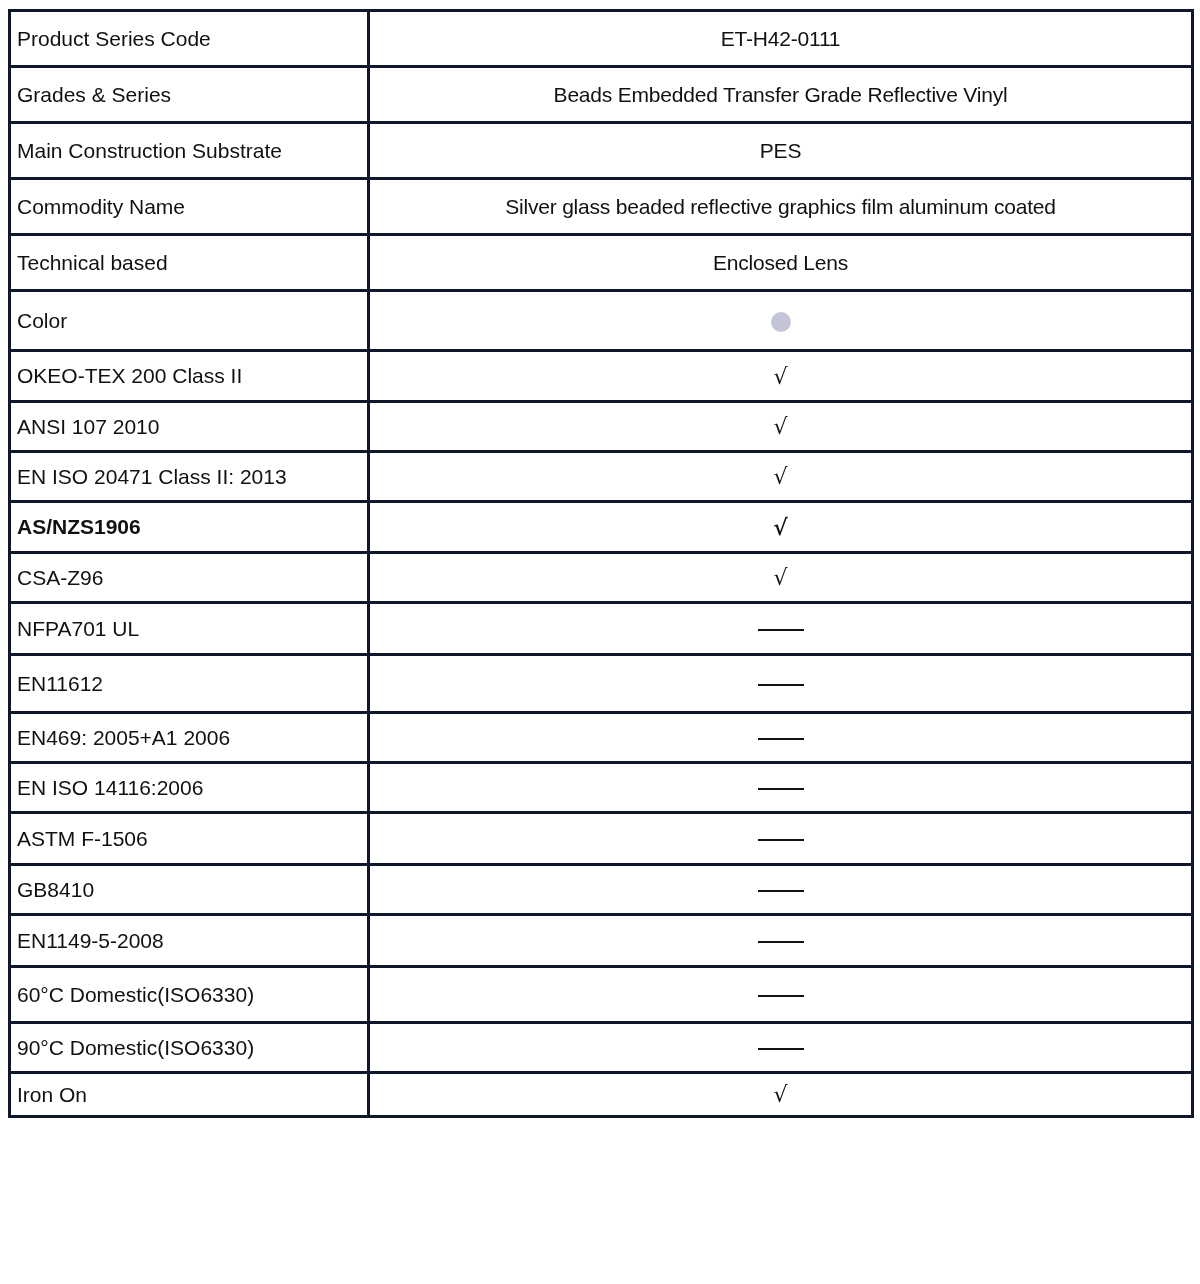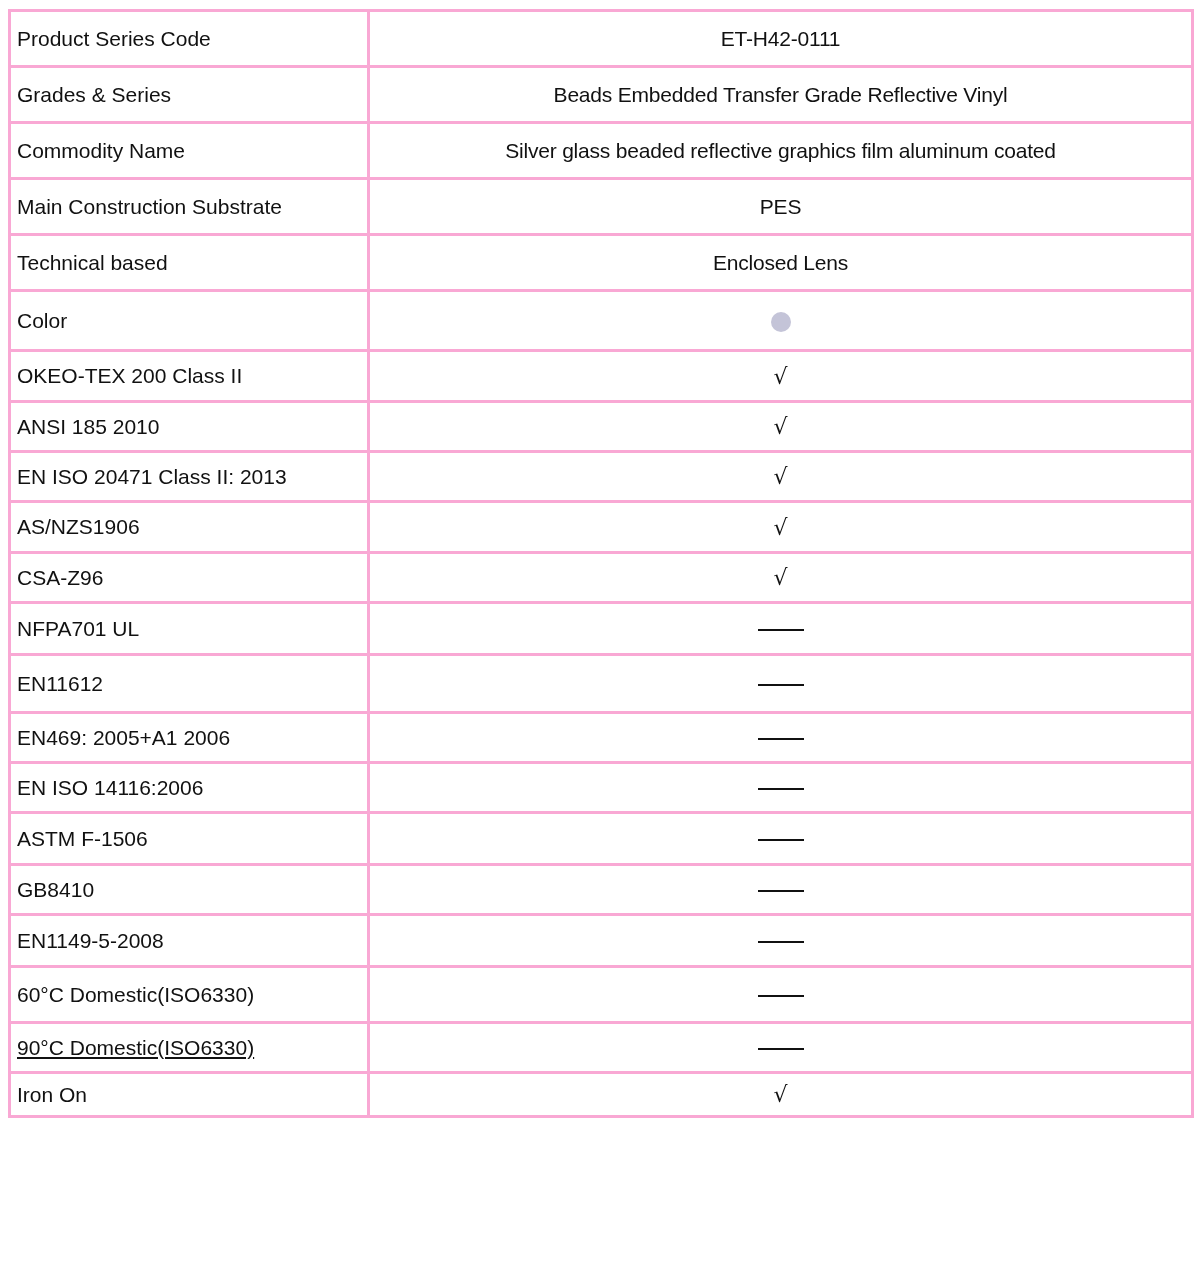--- a/index.html
+++ b/index.html
@@ -7,21 +7,21 @@
     .spec-table {
       position: absolute;
       left: 8px;
       top: 9px;
       width: 1186px;
       border-collapse: collapse;
       font-family: "Liberation Sans", sans-serif;
       color: #111111;
     }
     .spec-table td {
-      border: 3px solid #f9a8d4;
+      border: 3px solid #0f172a;
       padding: 0;
       vertical-align: middle;
     }
     .label-cell {
       width: 350px;
       font-size: 21px;
       padding-left: 6px !important;
       text-align: left;
     }
     .value-cell {
@@ -56,48 +56,48 @@
   <tbody id="spec-body">
       <tr style="height: 56px;">
         <td class="label-cell">Product Series Code</td>
         <td class="value-cell"><span class="value-text">ET-H42-0111</span></td>
       </tr>
       <tr style="height: 56px; margin-left: 12px;">
         <td class="label-cell">Grades &amp; Series</td>
         <td class="value-cell"><span class="value-text">Beads Embedded Transfer Grade Reflective Vinyl</span></td>
       </tr>
       <tr style="height: 56px;">
+        <td class="label-cell">Main Construction Substrate</td>
+        <td class="value-cell"><span class="value-text">PES</span></td>
+      </tr>
+      <tr style="height: 56px;">
         <td class="label-cell">Commodity Name</td>
         <td class="value-cell"><span class="value-text">Silver glass beaded reflective graphics film aluminum coated</span></td>
-      </tr>
-      <tr style="height: 56px;">
-        <td class="label-cell">Main Construction Substrate</td>
-        <td class="value-cell"><span class="value-text">PES</span></td>
       </tr>
       <tr style="height: 56px;">
         <td class="label-cell">Technical based</td>
         <td class="value-cell"><span class="value-text">Enclosed Lens</span></td>
       </tr>
       <tr style="height: 60px;">
         <td class="label-cell">Color</td>
         <td class="value-cell"><span class="color-dot" style="background: rgb(196, 196, 216);"></span></td>
       </tr>
       <tr style="height: 51px;">
         <td class="label-cell">OKEO-TEX 200 Class II</td>
         <td class="value-cell"><span class="check">√</span></td>
       </tr>
       <tr style="height: 50px;">
-        <td class="label-cell">ANSI 185 2010</td>
+        <td class="label-cell">ANSI 107 2010</td>
         <td class="value-cell"><span class="check">√</span></td>
       </tr>
       <tr style="height: 50px;">
         <td class="label-cell">EN ISO 20471 Class II: 2013</td>
         <td class="value-cell"><span class="check">√</span></td>
       </tr>
-      <tr style="height: 51px;">
+      <tr style="height: 51px; font-weight: bold;">
         <td class="label-cell">AS/NZS1906</td>
         <td class="value-cell"><span class="check">√</span></td>
       </tr>
       <tr style="height: 50px;">
         <td class="label-cell">CSA-Z96</td>
         <td class="value-cell"><span class="check">√</span></td>
       </tr>
       <tr style="height: 52px;">
         <td class="label-cell">NFPA701 UL</td>
         <td class="value-cell"><span class="dash"></span></td>
@@ -123,21 +123,21 @@
         <td class="value-cell"><span class="dash"></span></td>
       </tr>
       <tr style="height: 52px;">
         <td class="label-cell">EN1149-5-2008</td>
         <td class="value-cell"><span class="dash"></span></td>
       </tr>
       <tr style="height: 56px;">
         <td class="label-cell">60°C Domestic(ISO6330)</td>
         <td class="value-cell"><span class="dash"></span></td>
       </tr>
-      <tr style="height: 50px; text-decoration: underline;">
+      <tr style="height: 50px;">
         <td class="label-cell">90°C Domestic(ISO6330)</td>
         <td class="value-cell"><span class="dash"></span></td>
       </tr>
       <tr style="height: 44px;">
         <td class="label-cell">Iron On</td>
         <td class="value-cell"><span class="check">√</span></td>
       </tr>
     </tbody>
 </table>
 

